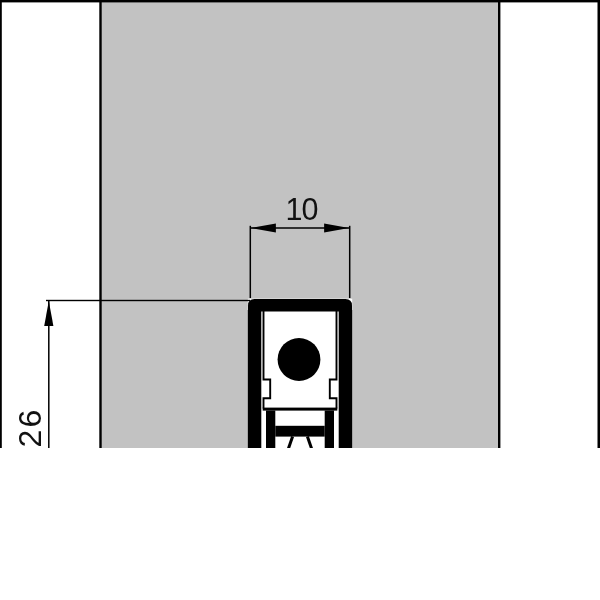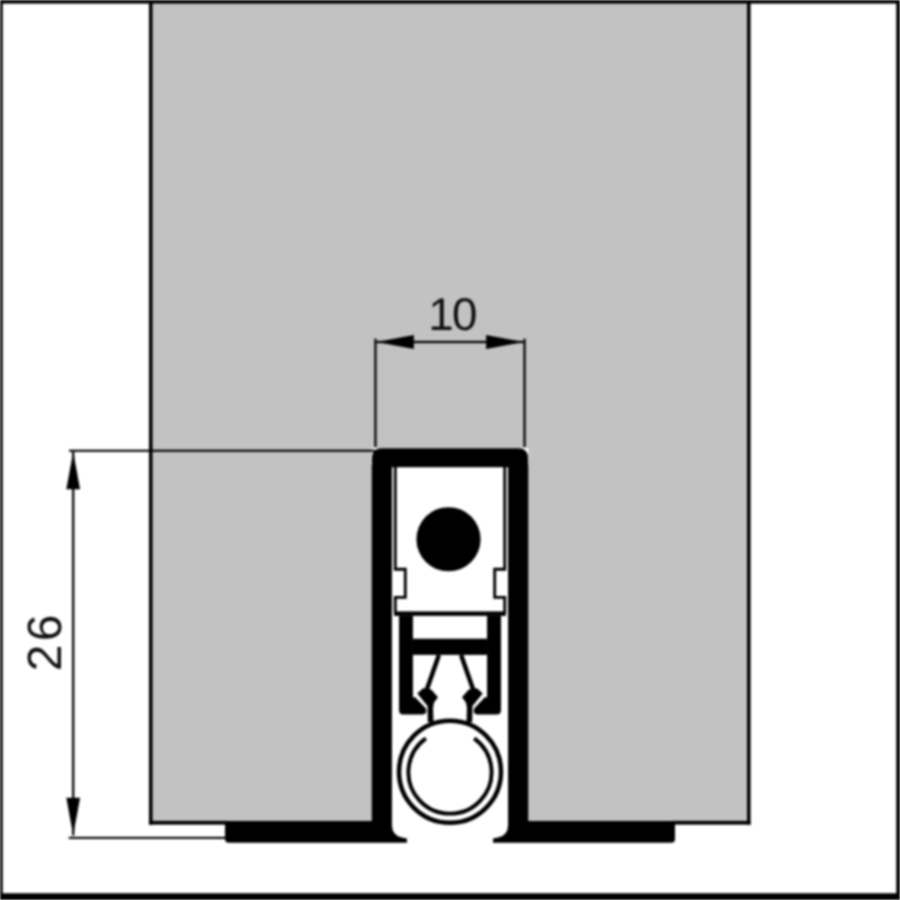--- a/index.html
+++ b/index.html
@@ -1,16 +1,16 @@
 <!DOCTYPE html>
 <html><head>
 <meta charset="utf-8">
 <style>
   html,body{margin:0;padding:0;background:#fff;}
-  #c{width:600px;height:600px;position:relative;}
+  #c{width:600px;height:448px;position:relative;}
   svg{display:block;}
   text{font-family:"Liberation Sans",sans-serif;fill:#111;}
 </style>
 </head>
 <body>
 <div id="c">
 <svg width="600" height="600" viewBox="0 0 600 600" style="filter:blur(0.55px)">
 
   <rect x="0" y="0" width="600" height="600" fill="#ffffff"></rect>
 

